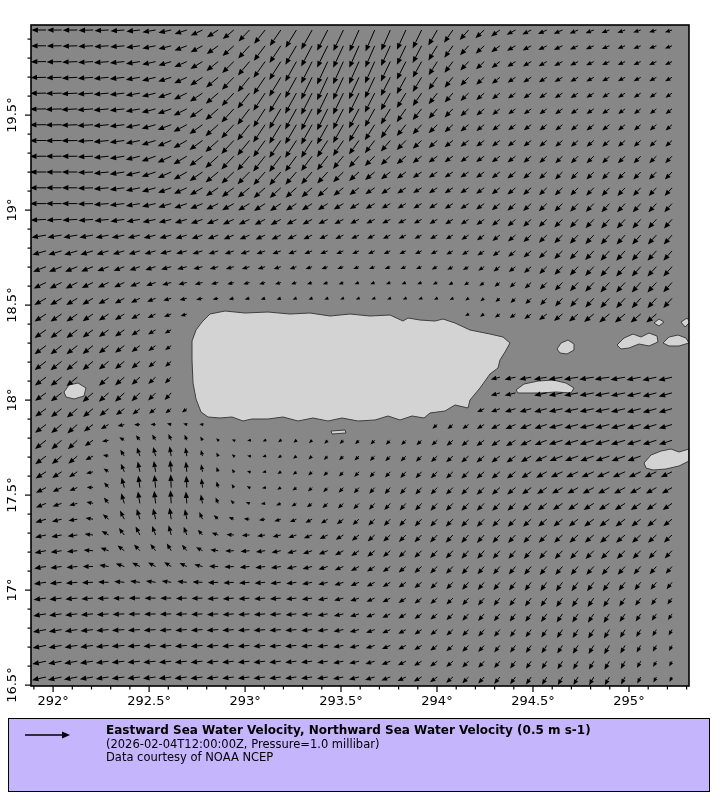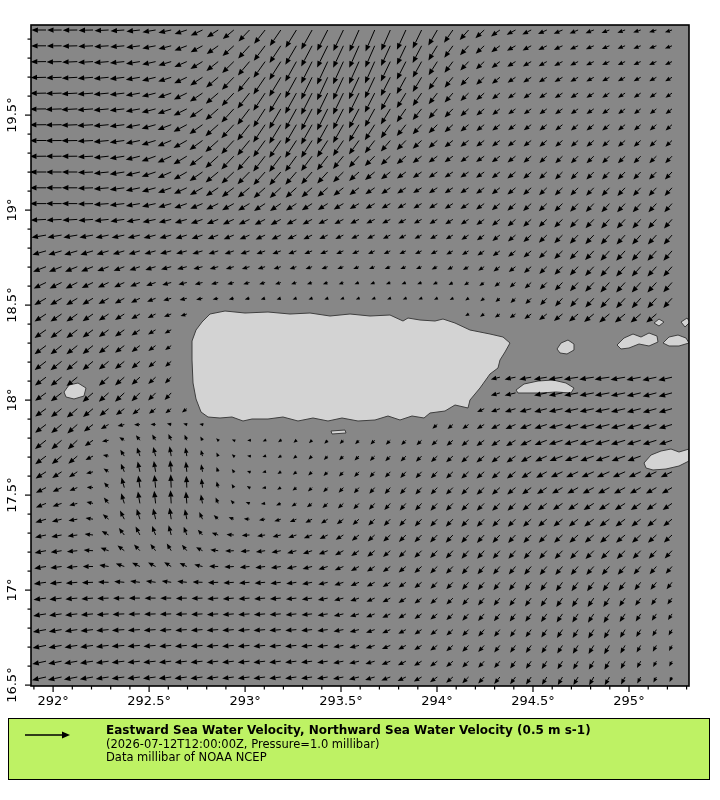--- a/index.html
+++ b/index.html
@@ -1,20 +1,20 @@
 <!DOCTYPE html>
 <html><head>
 <meta charset="utf-8">
 <style>
   html,body{margin:0;padding:0;background:#ffffff;}
   .figure{position:relative;width:720px;height:800px;background:#ffffff;overflow:hidden;
           font-family:"DejaVu Sans","Liberation Sans",sans-serif;}
   #map-svg{position:absolute;left:0;top:0;}
-  .legend-box{position:absolute;left:8px;top:718px;width:702px;height:62px;
-              border:1.4px solid #000;background:#bef264;box-sizing:border-box;}
+  .legend-box{position:absolute;left:8px;top:718px;width:702px;height:74px;
+              border:1.4px solid #000;background:#c4b5fd;box-sizing:border-box;}
   .legend-arrow{position:absolute;left:14px;top:8px;}
   .legend-text{position:absolute;left:97px;top:5px;right:6px;
                font-size:11.5px;line-height:13.6px;color:#000;white-space:nowrap;}
   .legend-title{font-weight:bold;font-size:12px;}
 </style>
 </head>
 <body>
 
 <div class="figure">
   <svg id="map-svg" width="720" height="712">
@@ -131,17 +131,17 @@
       <rect x="31" y="25" width="658" height="661" fill="none" stroke="#000000" stroke-width="1.6"></rect>
     </svg>
 
   <div class="legend-box">
     <svg class="legend-arrow" width="70" height="16">
         <path d="M2,8L40,8" stroke="#000000" stroke-width="1.6" fill="none"></path>
         <path d="M47,8L39,4.5L39,11.5z" fill="#000000"></path>
       </svg>
     <div class="legend-text">
       <div class="legend-title">Eastward Sea Water Velocity, Northward Sea Water Velocity (0.5 m s-1)</div>
-      <div>(2026-07-12T12:00:00Z, Pressure=1.0 millibar)</div>
-      <div>Data millibar of NOAA NCEP</div>
+      <div>(2026-02-04T12:00:00Z, Pressure=1.0 millibar)</div>
+      <div>Data courtesy of NOAA NCEP</div>
     </div>
   </div>
 </div>
 
 </body></html>

